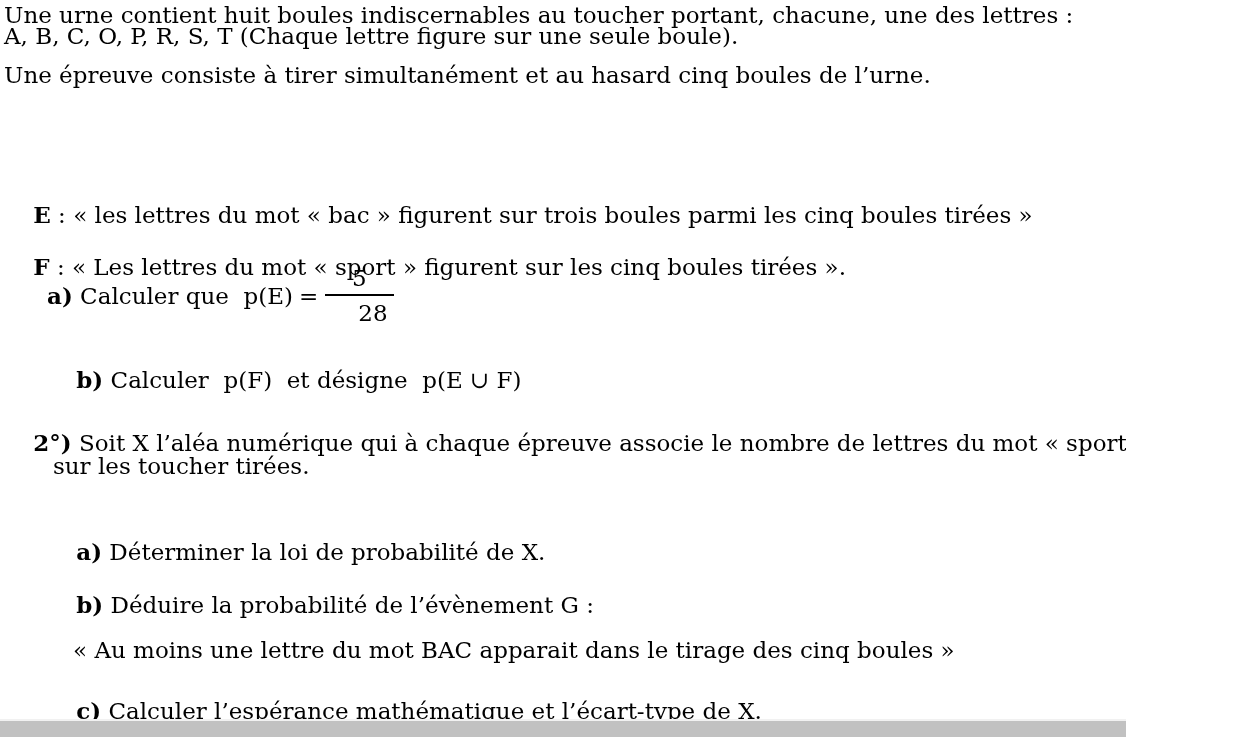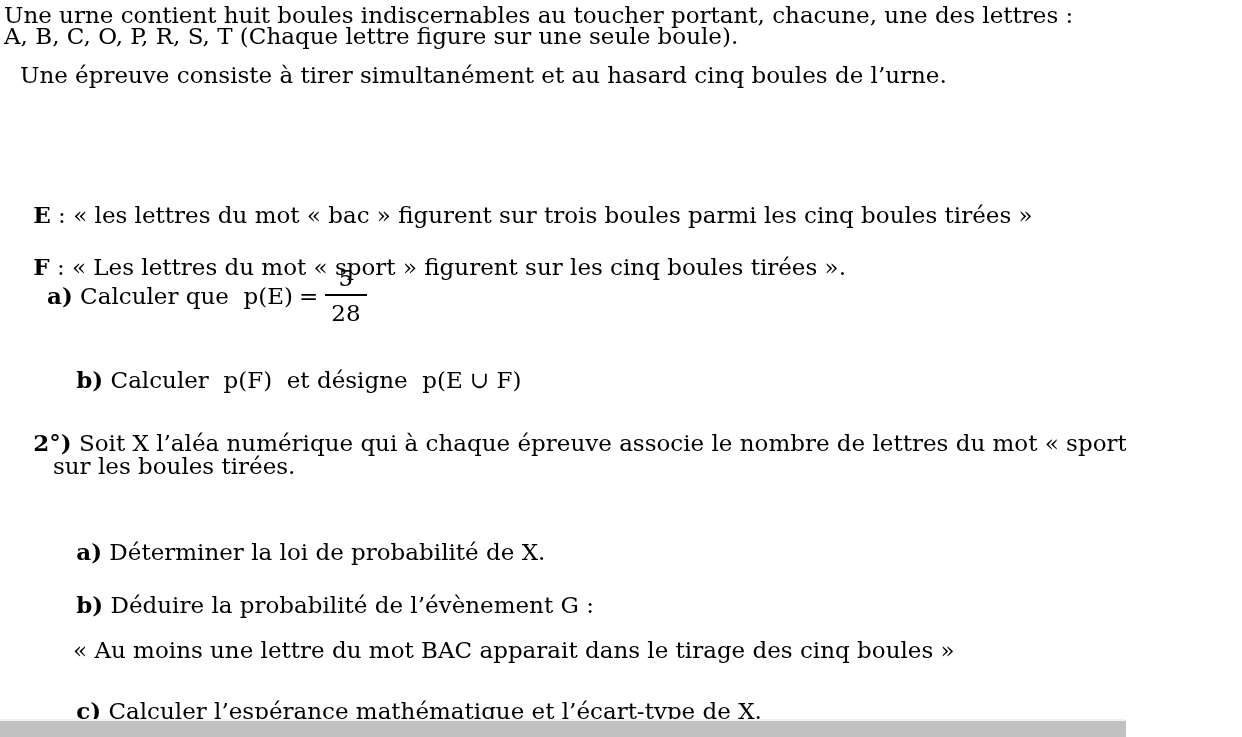--- a/index.html
+++ b/index.html
@@ -37,20 +37,21 @@
     margin-left: 5px;
   }
   .frac .num {
     line-height: 30px;
     padding: 0 9px 1px 9px;
     border-bottom: 2px solid #000000;
   }
   .frac .den {
     line-height: 32px;
     padding: 1px 6px 0 6px;
+    margin-left: 27px;
   }
   .equals { margin: 0 2px 0 6px; white-space: pre; }
   #hscrollbar {
     position: absolute;
     left: 0;
     bottom: 0;
     width: 1242px;
     height: 18px;
     background: #f1f1f1;
   }
@@ -65,21 +66,21 @@
 </style>
 </head>
 <body>
 
 <div id="page">
 
   <div class="line" style="left:4px; top:0px;">Une urne contient huit boules indiscernables au toucher portant, chacune, une des lettres :</div>
 
   <div class="line" style="left:4px; top:21px;">A, B, C, O, P, R, S, T (Chaque lettre figure sur une seule boule).</div>
 
-  <div class="line" style="left:20px; top:60px;">Une épreuve consiste à tirer simultanément et au hasard cinq boules de l’urne.</div>
+  <div class="line" style="left:4px; top:60px;">Une épreuve consiste à tirer simultanément et au hasard cinq boules de l’urne.</div>
 
 
   <div class="line" style="left:4px; top:222px;">
     <span class="b">F</span><span> : « Les lettres du mot « sport » figurent sur les cinq boules tirées ».</span>
   </div>
 
   <div class="line" style="left:4px; top:170px;">
     <span class="b">E</span><span> : « les lettres du mot « bac » figurent sur trois boules parmi les cinq boules tirées »</span>
   </div>
 
@@ -88,21 +89,21 @@
   </div>
 
   <div class="line" style="left:47px; top:335px;">
     <span class="b">b)</span><span> Calculer  </span><span class="math">p(F)</span><span>  et désigne  </span><span class="math">p(E ∪ F)</span>
   </div>
 
   <div class="line" style="left:4px; top:398px;">
     <span class="b">2°)</span><span> Soit X l’aléa numérique qui à chaque épreuve associe le nombre de lettres du mot « sport » figurant</span>
   </div>
 
-  <div class="line" style="left:53px; top:451px;">sur les boules tirées.</div>
+  <div class="line" style="left:53px; top:451px;">sur les toucher tirées.</div>
 
   <div class="line" style="left:47px; top:507px;">
     <span class="b">a)</span><span> Déterminer la loi de probabilité de X.</span>
   </div>
 
   <div class="line" style="left:47px; top:560px;">
     <span class="b">b)</span><span> Déduire la probabilité de l’évènement G :</span>
   </div>
 
   <div class="line" style="left:73px; top:611px;margin-top:24px;">« Au moins une lettre du mot BAC apparait dans le tirage des cinq boules »</div>

